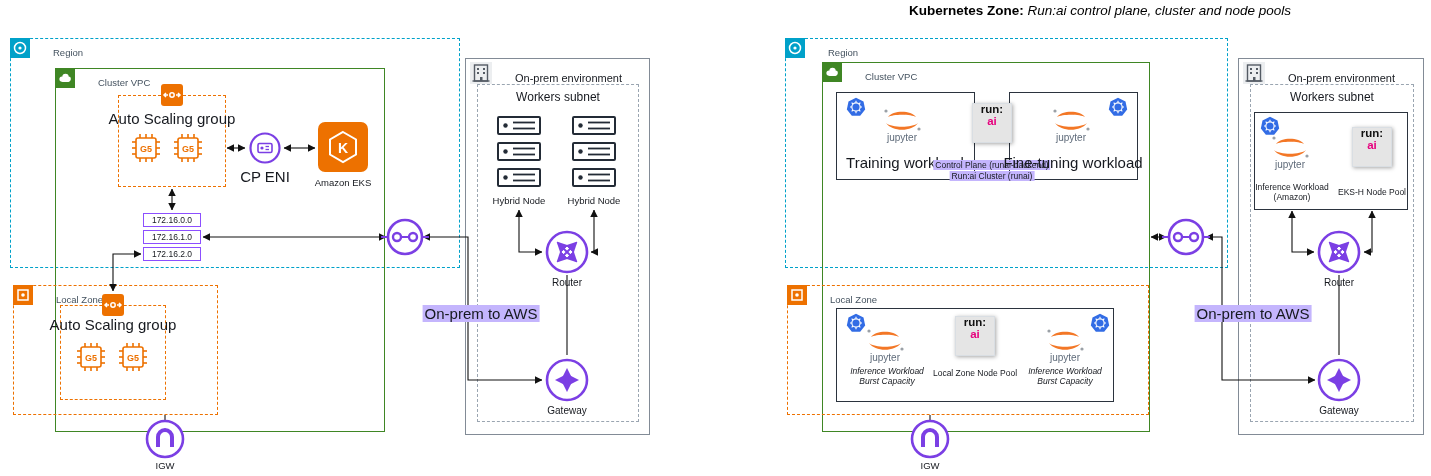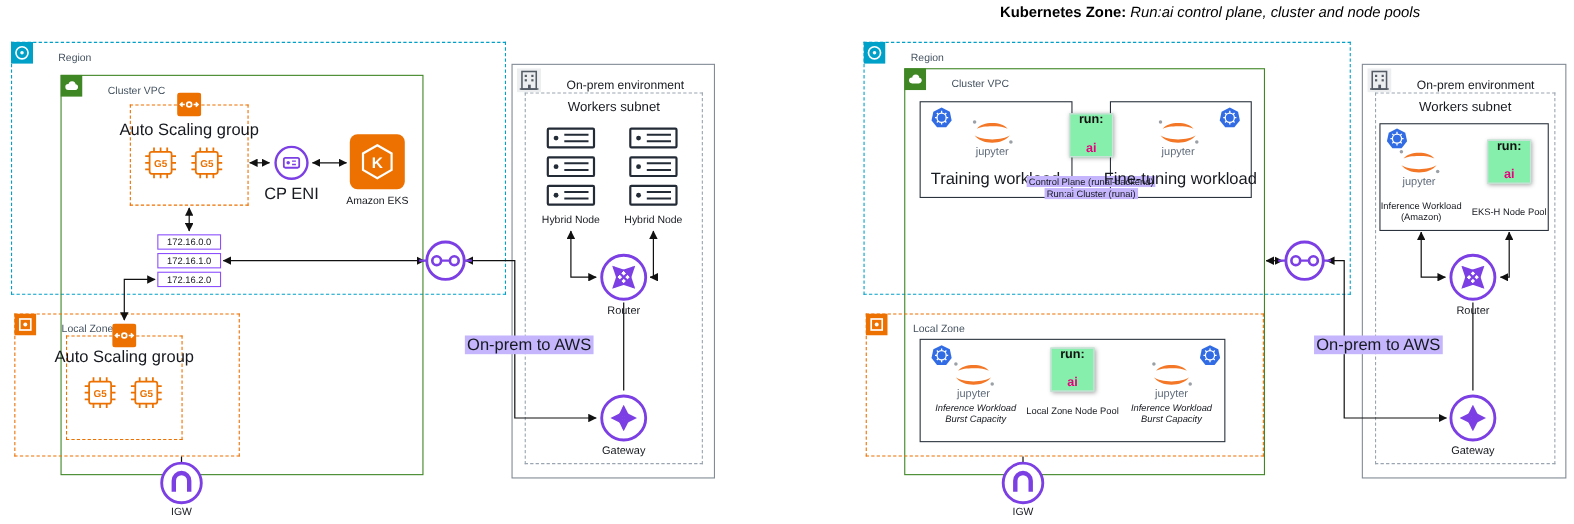--- a/index.html
+++ b/index.html
@@ -19,21 +19,21 @@
 .asgb{border:1.3px dashed #ED7100}
 .lzb{border:1.3px dashed #ED7100}
 .onpremb{border:1.5px solid #828b96}
 .wsub{border:1.2px dashed #9aa5b1}
 .ibox{position:absolute;border:1.1px solid #2b333e;background:#fff;z-index:4}
 .cap{position:absolute;transform:translateX(-50%);font-size:9.5px;color:#16191f;text-align:center;white-space:nowrap;z-index:7}
 .f8{font-size:8.5px}.f9{font-size:15px}.f10{font-size:10px}.f105{font-size:12px}
 .it{font-style:italic}
 .bgw{background:#c4b5fd;padding:0 2px}
 .ipbox{position:absolute;width:58px;height:14px;border:1px solid #8C4FFF;background:#fff;display:flex;align-items:center;justify-content:center;font-size:8.5px;color:#16191f;z-index:6}
-.runai{position:absolute;width:40px;height:40px;background:#86efac;border:1px solid #d9dee3;box-shadow:1px 1px 4px rgba(0,0,0,.35);display:flex;flex-direction:column;align-items:center;justify-content:space-between;line-height:1.02;font-weight:bold;font-size:11.5px;z-index:6}
+.runai{position:absolute;width:40px;height:40px;background:#e5e5e5;border:1px solid #d9dee3;box-shadow:1px 1px 4px rgba(0,0,0,.35);display:flex;flex-direction:column;align-items:center;justify-content:flex-start;line-height:1.02;font-weight:bold;font-size:11.5px;z-index:6}
 .runai .rt{color:#101010}
 .runai .rb{color:#E6007E}
 .eksbox{position:absolute;left:318px;top:122px;width:50px;height:50px;background:#ED7100;border-radius:7px;display:flex;align-items:center;justify-content:center;z-index:6}
 .optitle{font-size:11px;color:#16191f;padding-top:5px;white-space:nowrap;font-weight:500}
 </style>
 </head>
 <body>
 
 <div class="canvas">
 

